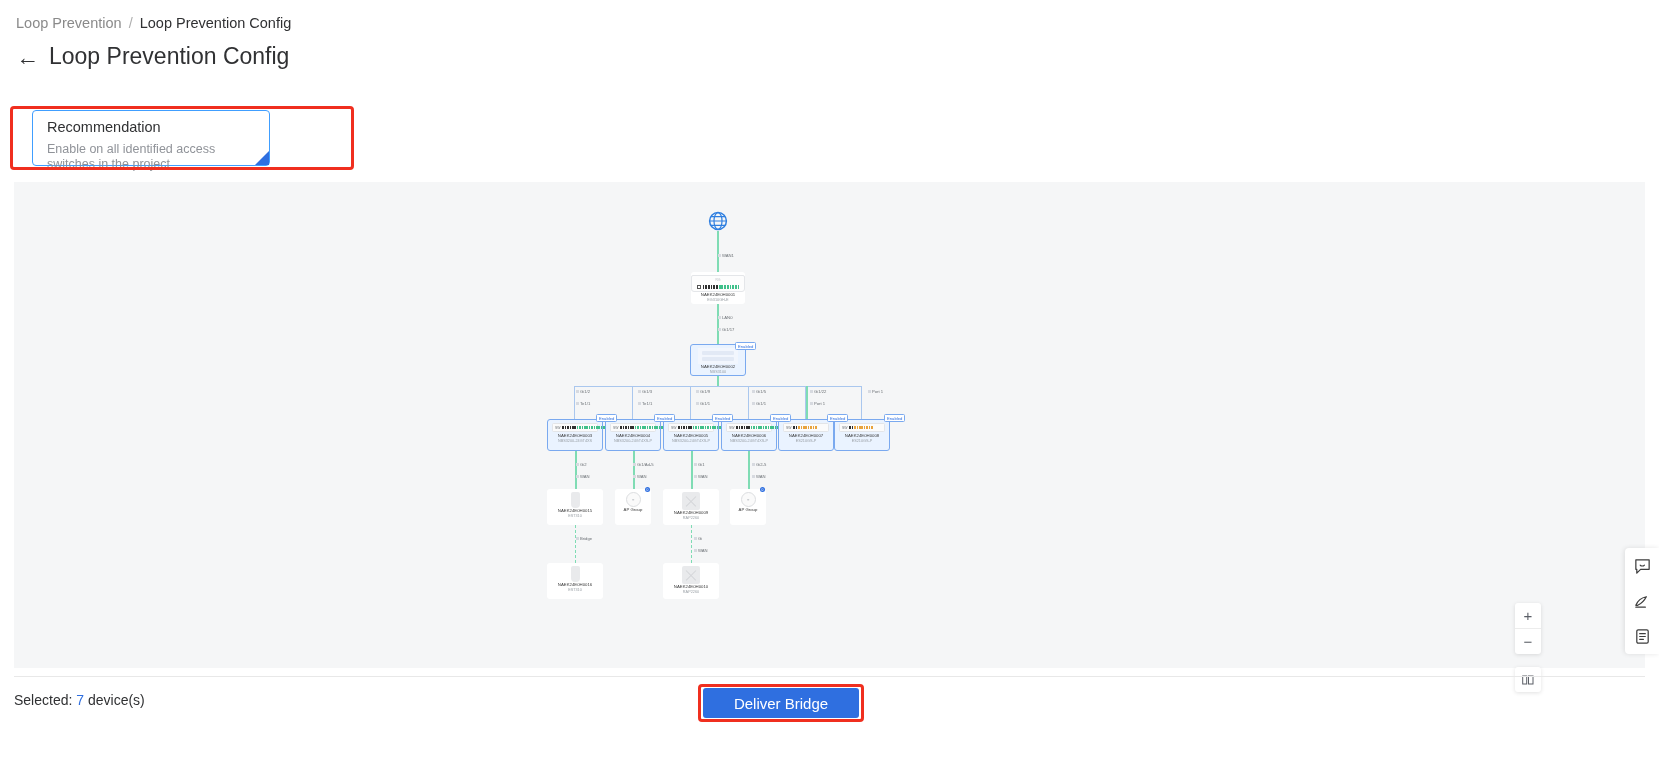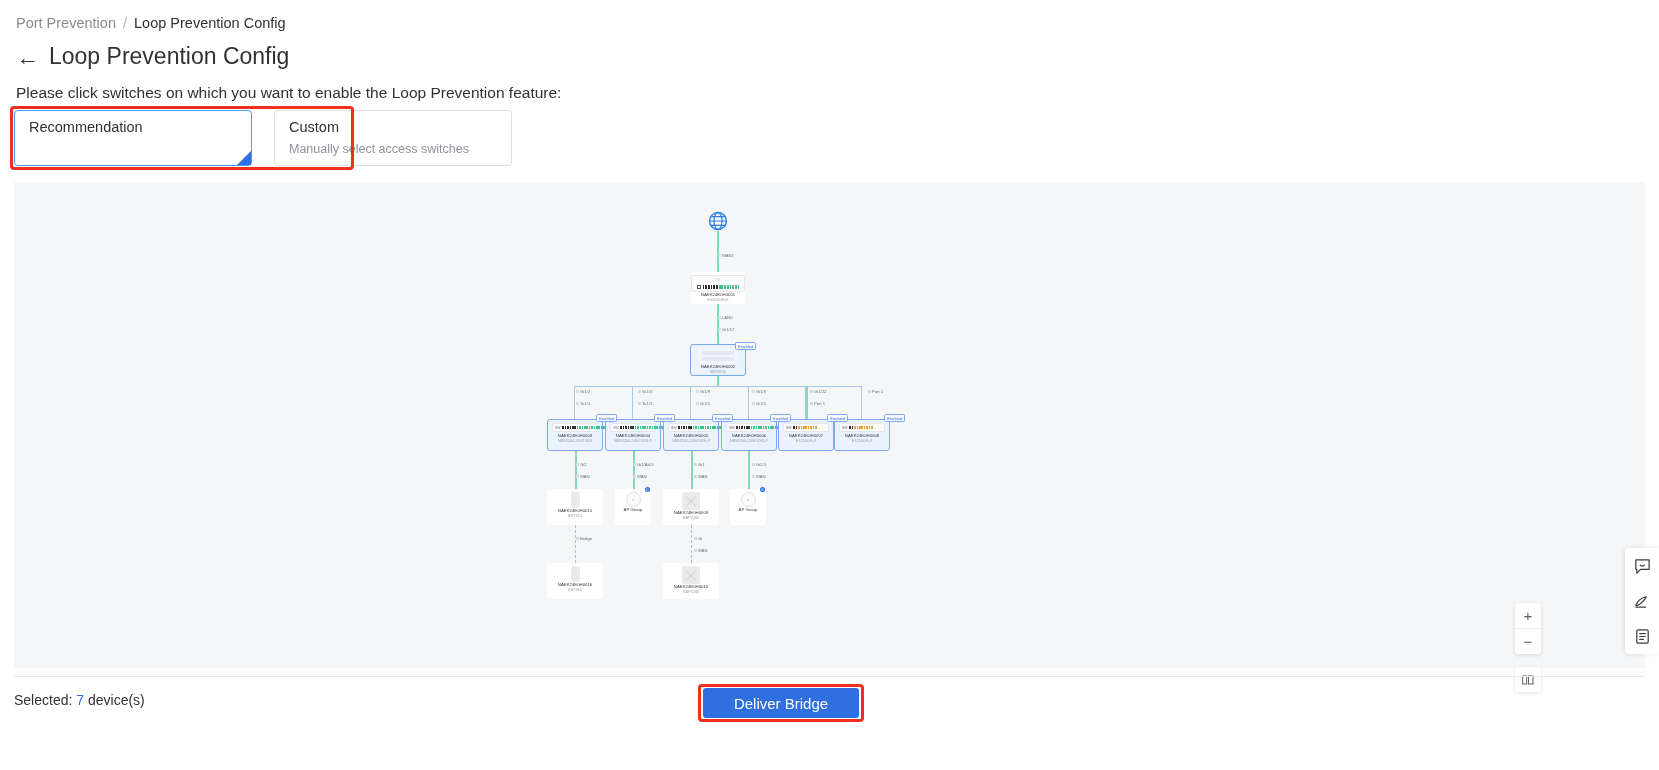--- a/index.html
+++ b/index.html
@@ -32,21 +32,21 @@
   }
   .page-title { font-size: 23px; color: #303133; font-weight: 400; line-height: 1.1; }
 
   
   .instruction {
     position: absolute; left: 16px; top: 84px;
     font-size: 15.5px; color: #303133;
   }
 
   
-  .cards { position: absolute; left: 14px; top: 110px; display: flex; gap: 22px; }
+  .cards { position: absolute; left: 32px; top: 110px; display: flex; gap: 22px; }
   .card {
     width: 238px; height: 56px;
     border: 1px solid #dcdfe6; border-radius: 4px;
     background: #fff; padding: 7px 14px 0 14px;
     position: relative; cursor: pointer;
   }
   .card .card-title { font-size: 14.5px; color: #303133; line-height: 18px; }
   .card .card-sub { font-size: 12.5px; color: #909399; margin-top: 6px; line-height: 15px; }
   .card.selected { border-color: #409eff; }
   .card.selected::after {
@@ -207,39 +207,35 @@
     font-size: 15px; font-family: "Liberation Sans", sans-serif;
     cursor: pointer;
   }
 </style>
 </head>
 <body>
 
 <div class="page">
 
   <div class="breadcrumb">
-    <span class="crumb-link">Port Prevention</span>
+    <span class="crumb-link">Loop Prevention</span>
     <span class="sep">/</span>
     <span class="crumb-current">Loop Prevention Config</span>
   </div>
 
   <div class="title-row">
     <span class="back-arrow">←</span>
     <span class="page-title">Loop Prevention Config</span>
   </div>
 
-  <div class="instruction">Please click switches on which you want to enable the Loop Prevention feature:</div>
 
   <div class="cards">
     <div class="card selected">
       <div class="card-title">Recommendation</div>
-    </div>
-    <div class="card">
-      <div class="card-title">Custom</div>
-      <div class="card-sub">Manually select access switches</div>
+      <div class="card-sub">Enable on all identified access switches in the project</div>
     </div>
   </div>
   <div class="anno-ring" id="ring-reco"></div>
 
   <div class="topo" id="topo">
       <div class="dev-box" style="width: 54px; height: 32px; left: 677px; top: 90px;">
         <div class="rtr-glyph">
           <div class="cap">RG</div>
           <div class="strip">
             <div class="lcd"></div>

